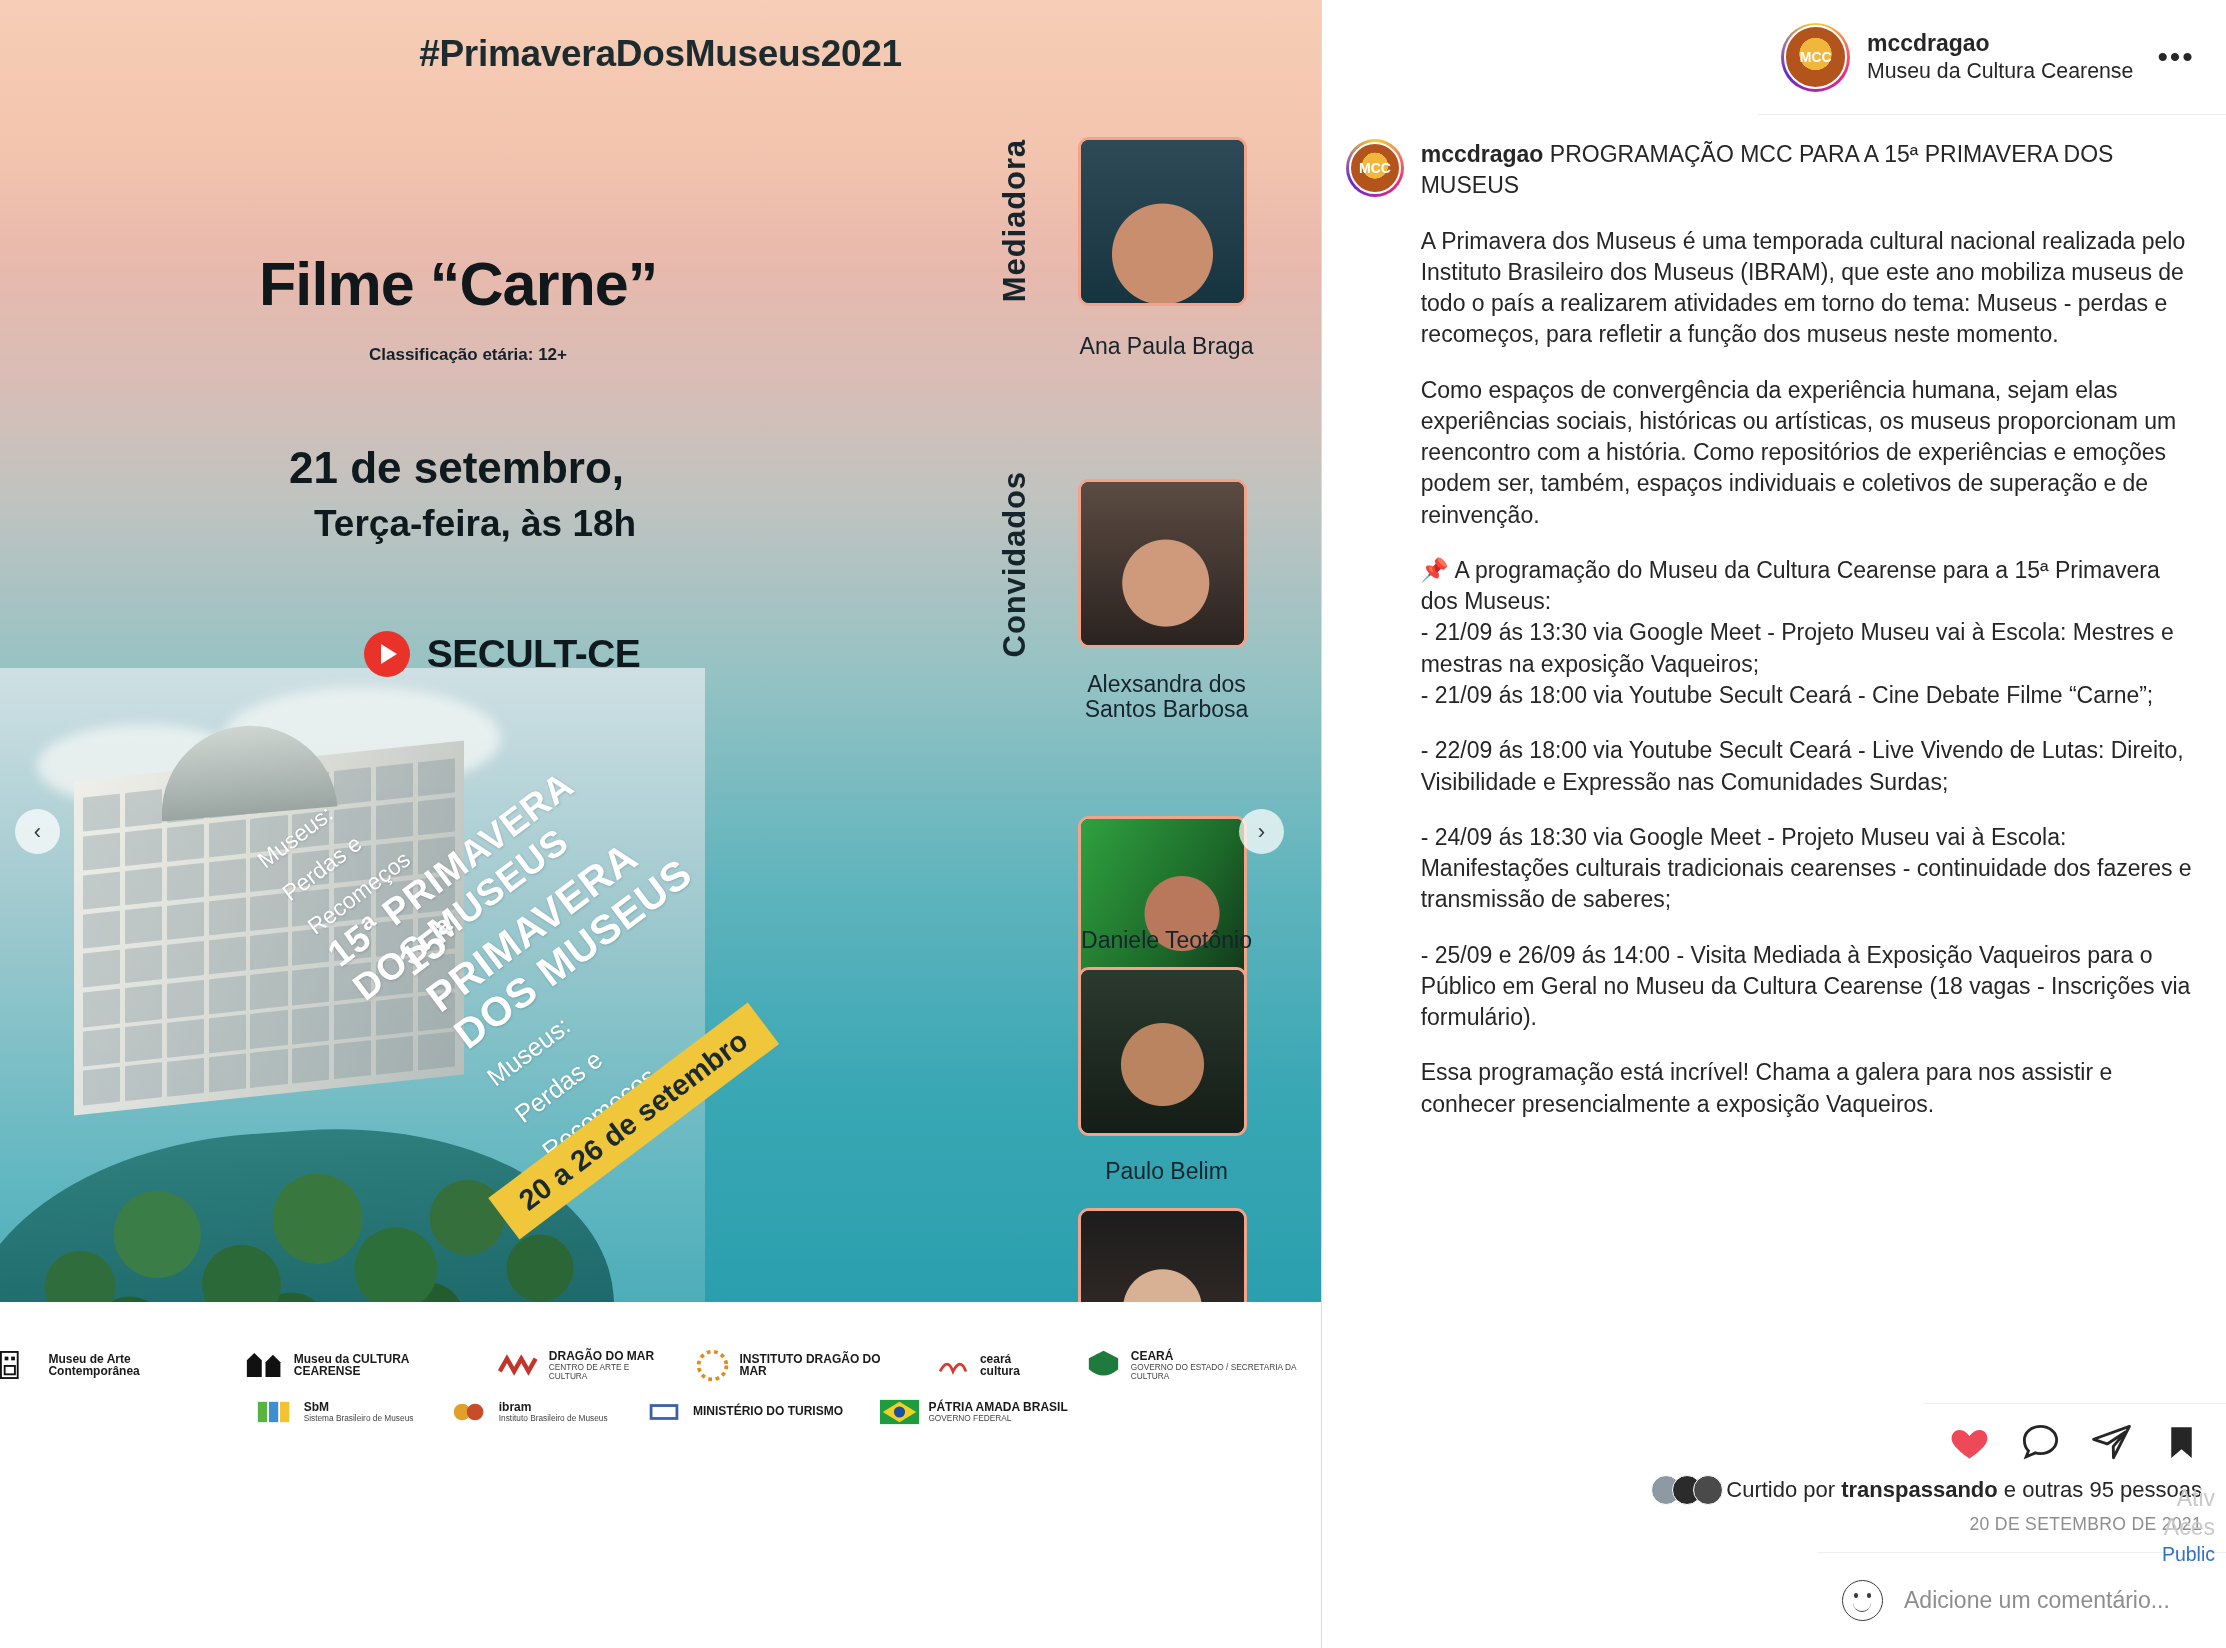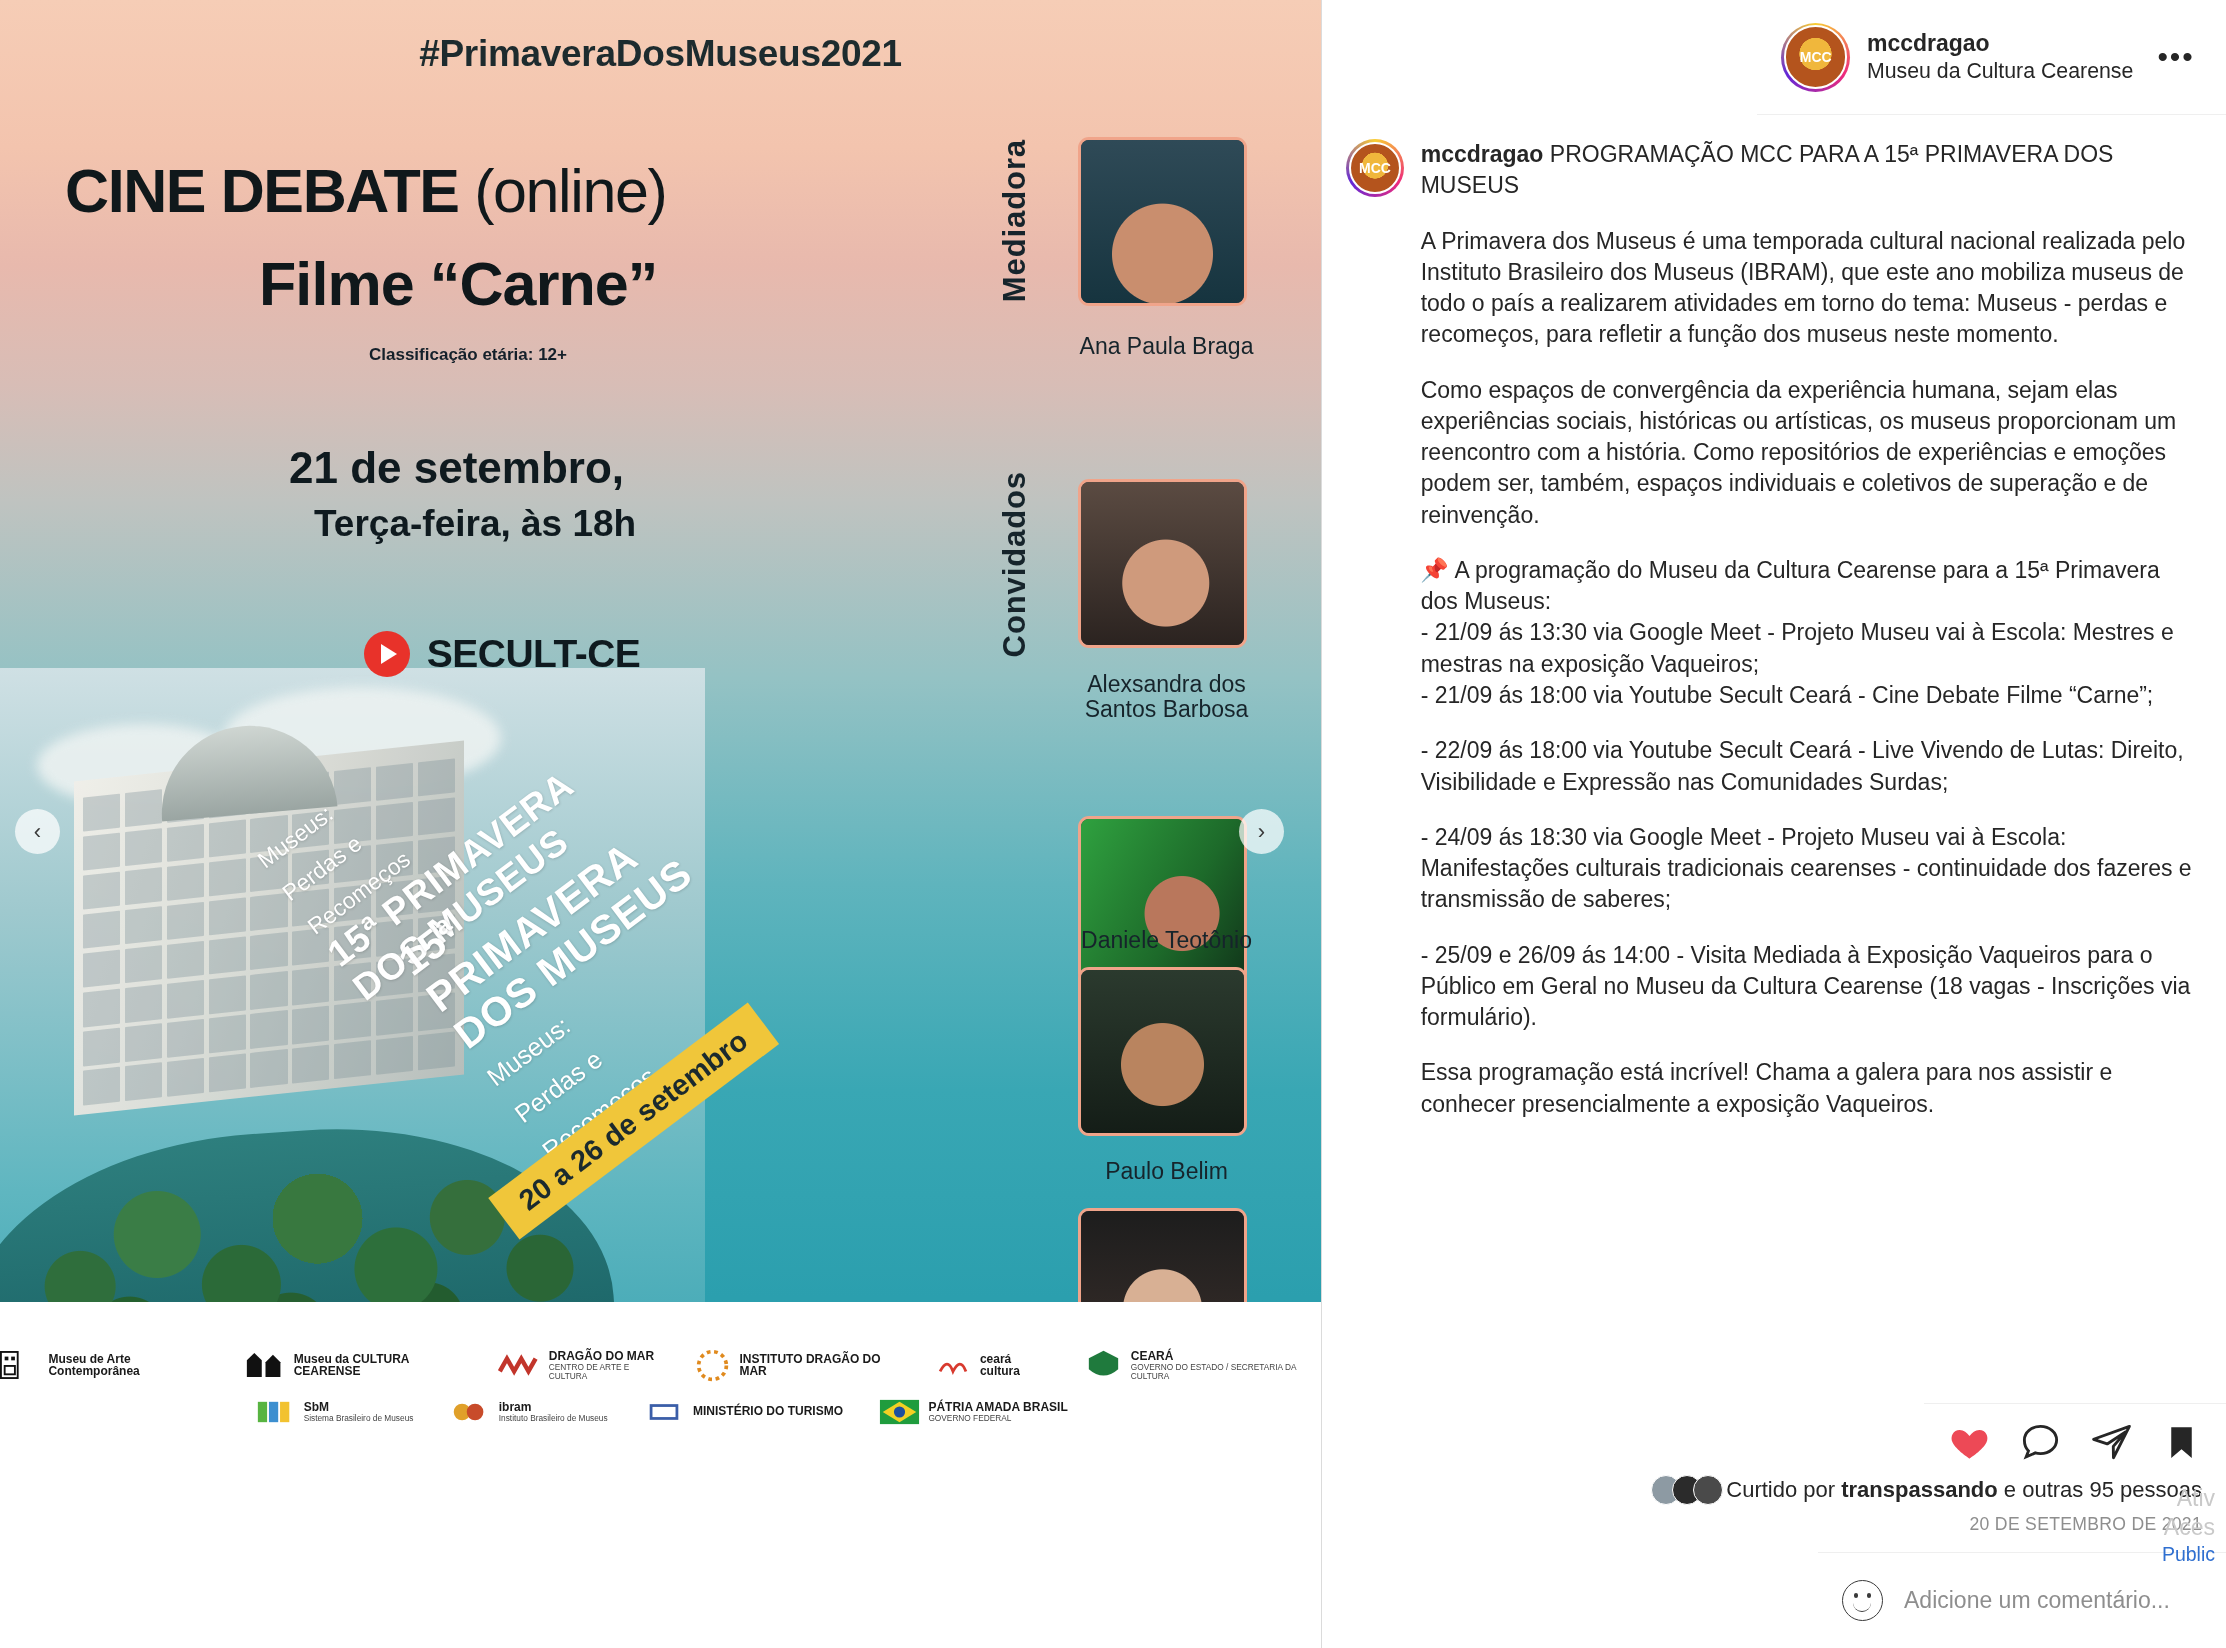--- a/index.html
+++ b/index.html
@@ -273,21 +273,21 @@
     position: absolute;
     left: 0; bottom: 0;
     width: 1321px; height: 173px;
     background: #ffffff;
     display: flex;
     flex-direction: column;
     align-items: center;
     justify-content: center;
     gap: 9.3px;
   }
-  .logo-row { display: flex; align-items: center; justify-content: center; gap: 35px; }
+  .logo-row { display: flex; align-items: center; justify-content: flex-end; gap: 35px; }
   .logo {
     display: flex; align-items: center; gap: 7.4px;
     font-size: 12px; color: #1a1a1a; font-weight: 700;
     line-height: 1.05;
   }
   .logo .mark {
     width: 43px; height: 37px;
     display: flex; align-items: center; justify-content: center;
     font-size: 10.2px;
   }
@@ -524,24 +524,20 @@
           </div>
         </div>
         <div class="dome"></div>
         <div class="plaza"></div>
         <div class="trees"></div>
         <div class="walkway"></div>
       </div>
 
       <div class="hash">#PrimaveraDosMuseus2021</div>
 
-      <div class="title1">
-        <span>CINE DEBATE</span>
-        <span class="light">(online)</span>
-      </div>
       <div class="title2">Filme “Carne”</div>
       <div class="classif">Classificação etária: 12+</div>
       <div class="date1">21 de setembro,</div>
       <div class="date2">Terça-feira, às 18h</div>
 
       <div class="secult">
         <span class="yt"></span>
         <span class="secult-label">SECULT-CE</span>
       </div>
 

